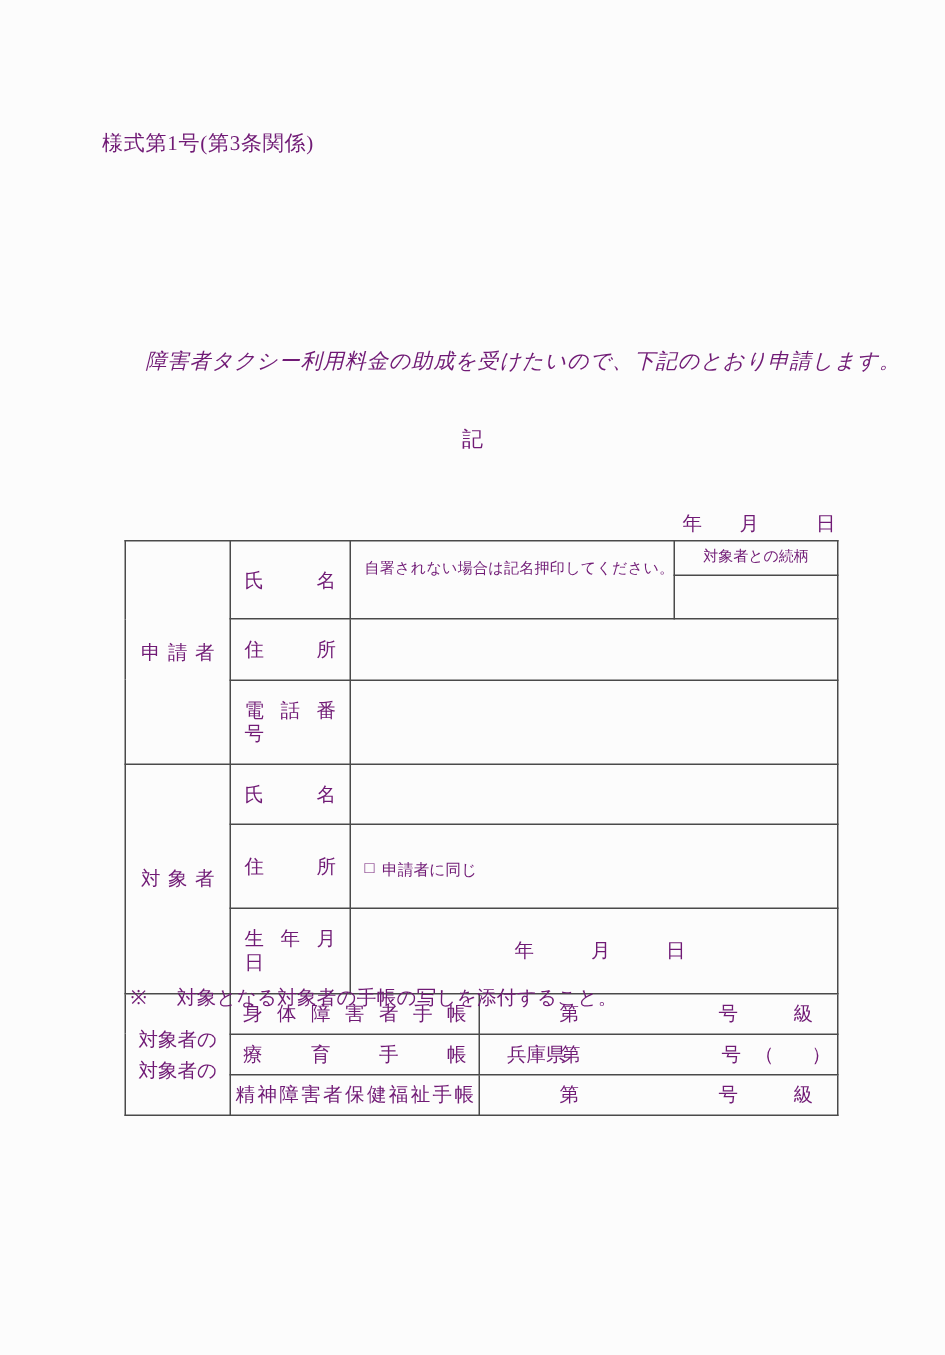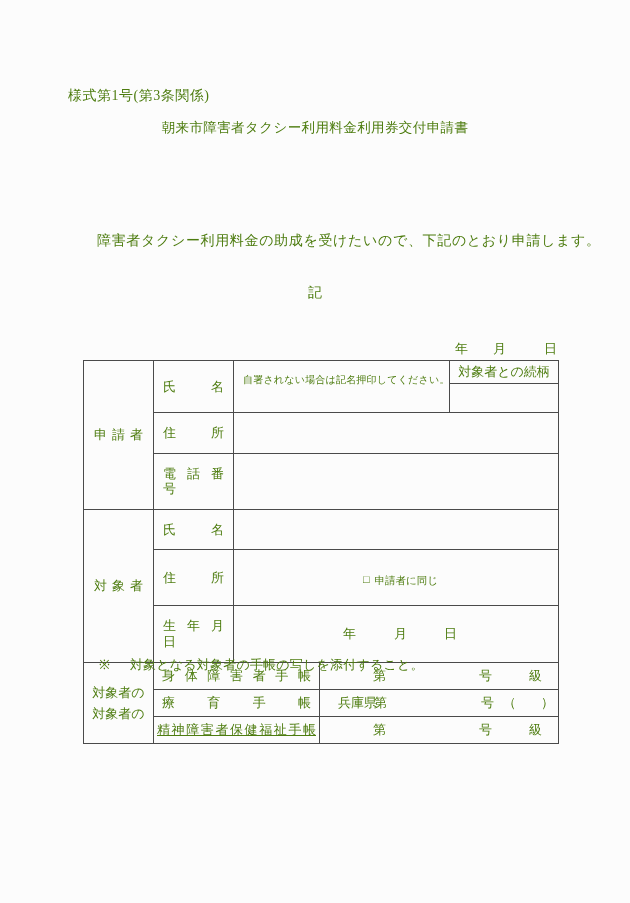--- a/index.html
+++ b/index.html
@@ -1,66 +1,65 @@
 <!DOCTYPE html>
 <html><head>
 <meta charset="utf-8">
 <style>
   * { margin:0; padding:0; box-sizing:border-box; }
   html,body { background:#ffffff; }
   .sheet {
     position:relative;
     width:630px; height:903px;
     background:#fcfcfc;
-    color:#4d7c0f;
+    color:#701a75;
     font-family:"Liberation Serif","DejaVu Serif",serif;
     overflow:hidden;
   }
   .form-number { position:absolute; left:68px; top:87px; font-size:14px; letter-spacing:.5px; white-space:nowrap; }
   .doc-title { position:absolute; left:0; right:0; top:119px; text-align:center; font-size:13.5px; letter-spacing:.4px; white-space:nowrap; }
   .addressee-line { position:absolute; left:85px; top:175px; font-size:14px; white-space:nowrap; }
   .honorific { margin-left:64px; }
-  .body-text { position:absolute; left:97px; top:232px; font-size:14px; letter-spacing:.65px; white-space:nowrap; }
+  .body-text { position:absolute; left:97px; top:232px; font-size:14px; letter-spacing:.65px; white-space:nowrap;font-style:italic; }
   .section-marker { position:absolute; left:0; right:0; top:284px; text-align:center; font-size:14px; }
   .date-line { position:absolute; left:455px; top:340px; font-size:13px; white-space:nowrap; }
   .date-line .dm { margin-left:25px; }
   .date-line .dd { margin-left:38px; }
 
   table.form-table {
     position:absolute; left:83px; top:360px;
     width:475px; border-collapse:collapse; table-layout:fixed;
     font-size:13px; line-height:1.2;
   }
   .form-table td { border:1px solid #4a4a4a; vertical-align:middle; overflow:hidden; }
   .group, .label { text-align:justify; text-align-last:justify; }
   .group { padding:16px 10px; }
   .label { padding:12px 9px; }
   .label.wide { padding:0 8px; }
-  .label.mental { padding:0 3px;text-decoration:underline; }
+  .label.mental { padding:0 3px; }
   .group.disability { text-align:center; text-align-last:center; padding:0 2px; }
   .group.disability div { text-align:left; line-height:21px;font-family:Liberation Serif, serif; }
-  .rel-header { text-align:center; font-size:13px; padding:0 1px; white-space:nowrap; }
+  .rel-header { text-align:center; font-size:10px; padding:0 1px; white-space:nowrap; }
   .name-cell { position:relative; }
   .sig-note { position:absolute; left:9px; bottom:26px; font-size:10px; white-space:nowrap; letter-spacing:.2px; }
-  .addr-cell { vertical-align:top; padding:6px 0 0 9px; font-size:10.5px;text-align:center; }
+  .addr-cell { vertical-align:top; padding:6px 0 0 9px; font-size:10.5px; }
   .addr-cell .chk { font-size:11px; margin-right:5px; position:relative; top:-1px; }
   .pos-cell { position:relative; }
   .abs { position:absolute; top:50%; transform:translateY(-50%); white-space:nowrap; }
 
-  .footnote { position:absolute; left:99px; top:655px; font-size:13px; white-space:nowrap;text-align:center; }
+  .footnote { position:absolute; left:87px; top:655px; font-size:13px; white-space:nowrap;text-align:center; }
   .footnote .fn-text { margin-left:20px; letter-spacing:.2px; }
 </style>
 </head>
 <body>
 
 <div class="sheet">
 
   <div class="form-number">様式第1号(第3条関係)</div>
 
-  <div class="doc-title">朝来市障害者タクシー利用料金利用券交付申請書</div>
 
 
   <div class="body-text">障害者タクシー利用料金の助成を受けたいので、下記のとおり申請します。</div>
 
   <div class="section-marker">記</div>
 
   <div class="date-line">
     <span class="dy">年</span><span class="dm">月</span><span class="dd">日</span>
   </div>
 

